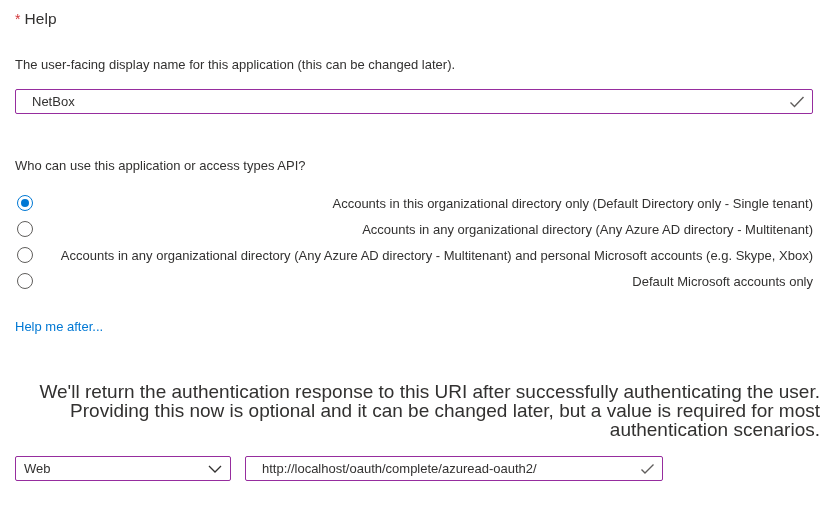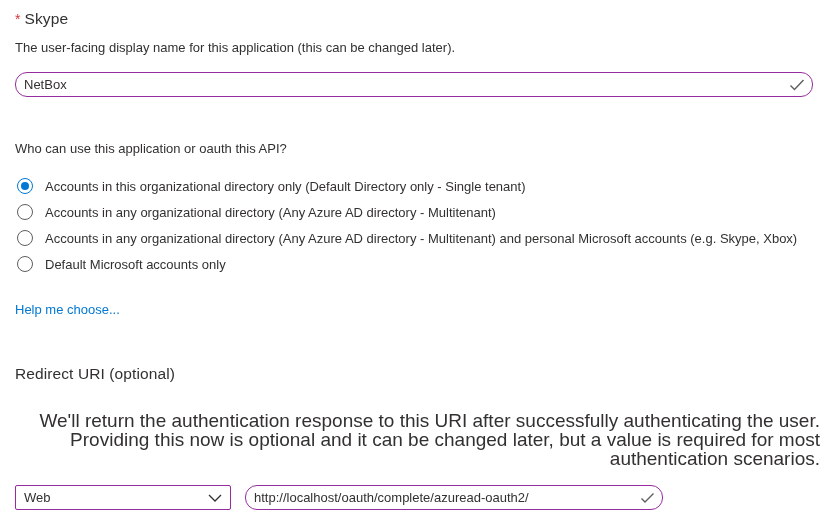--- a/index.html
+++ b/index.html
@@ -16,39 +16,39 @@
     font-size: 15.5px;
     font-weight: 400;
     color: #323130;
     letter-spacing: 0.1px;
   }
   .required-marker { color: #d13438; margin-right: 4px; font-size: 14px; }
 
   .field-desc {
     font-size: 13px;
     color: #323130;
-    margin-top: 10px;
+    margin-top: 27px;
     line-height: 19px;
   }
 
   
   .name-input-wrap {
     position: relative;
     margin-top: 15px;
     width: 798px;
   }
   .text-input {
     width: 100%;
     height: 25px;
     border: 1px solid #962d9e;
-    border-radius: 12px;
+    border-radius: 2px;
     font-family: "Liberation Sans", "DejaVu Sans", sans-serif;
     font-size: 13px;
     color: #323130;
-    padding: 0 28px 0 8px;
+    padding: 0 28px 0 16px;
     outline: none;
     background: #fff;
   }
   .valid-check {
     position: absolute;
     right: 8px;
     top: 50%;
     transform: translateY(-50%);
     line-height: 0;
   }
@@ -59,20 +59,21 @@
     font-size: 13px;
     margin-top: 24px;
     color: #323130;
   }
   .radio-list { margin-top: 17px; }
   .radio-row {
     display: flex;
     align-items: center;
     height: 26px;
     cursor: pointer;
+    justify-content: space-between;
   }
   .radio-circle {
     width: 16px; height: 16px;
     border: 1px solid #605e5c;
     border-radius: 50%;
     margin: 0 12px 0 2px;
     flex: 0 0 16px;
     position: relative;
     background: #fff;
   }
@@ -145,60 +146,59 @@
     height: 25px;
   }
 </style>
 </head>
 <body>
 
 <div class="page">
 
   <div>
     <div class="section-title">
-      <span class="required-marker">*</span><span>Skype</span>
+      <span class="required-marker">*</span><span>Help</span>
     </div>
     <div class="field-desc">The user-facing display name for this application (this can be changed later).</div>
     <div class="name-input-wrap">
       <input class="text-input" type="text" value="NetBox" style="">
       <span class="valid-check">
         <svg width="16" height="13" viewBox="0 0 16 13">
             <path d="M1.5 7 L5.5 11 L14.5 1.5" stroke="#605e5c" stroke-width="1.4" fill="none"></path>
           </svg>
       </span>
     </div>
   </div>
 
   <div class="account-section">
-    <div class="question">Who can use this application or oauth this API?</div>
+    <div class="question">Who can use this application or access types API?</div>
 
     <div class="radio-list">
       <div class="radio-row selected">
         <span class="radio-circle"></span>
         <span class="radio-label">Accounts in this organizational directory only (Default Directory only - Single tenant)</span>
       </div>
       <div class="radio-row">
         <span class="radio-circle"></span>
         <span class="radio-label">Accounts in any organizational directory (Any Azure AD directory - Multitenant)</span>
       </div>
       <div class="radio-row">
         <span class="radio-circle"></span>
         <span class="radio-label">Accounts in any organizational directory (Any Azure AD directory - Multitenant) and personal Microsoft accounts (e.g. Skype, Xbox)</span>
       </div>
       <div class="radio-row">
         <span class="radio-circle"></span>
         <span class="radio-label">Default Microsoft accounts only</span>
       </div>
     </div>
 
-    <a class="help-link" href="#">Help me choose...</a>
+    <a class="help-link" href="#">Help me after...</a>
   </div>
 
   <div class="redirect-section">
-    <div class="section-title">Redirect URI (optional)</div>
     <div class="redirect-desc">We'll return the authentication response to this URI after successfully authenticating the user. Providing this now is optional and it can be changed later, but a value is required for most authentication scenarios.</div>
 
     <div class="uri-row">
       <div class="select-wrap">
         <div class="platform-select">
           <span>Web</span>
         </div>
         <span class="chevron">
           <svg width="14" height="9" viewBox="0 0 14 9">
               <path d="M1 1.5 L7 7.5 L13 1.5" stroke="#323130" stroke-width="1.3" fill="none"></path>

